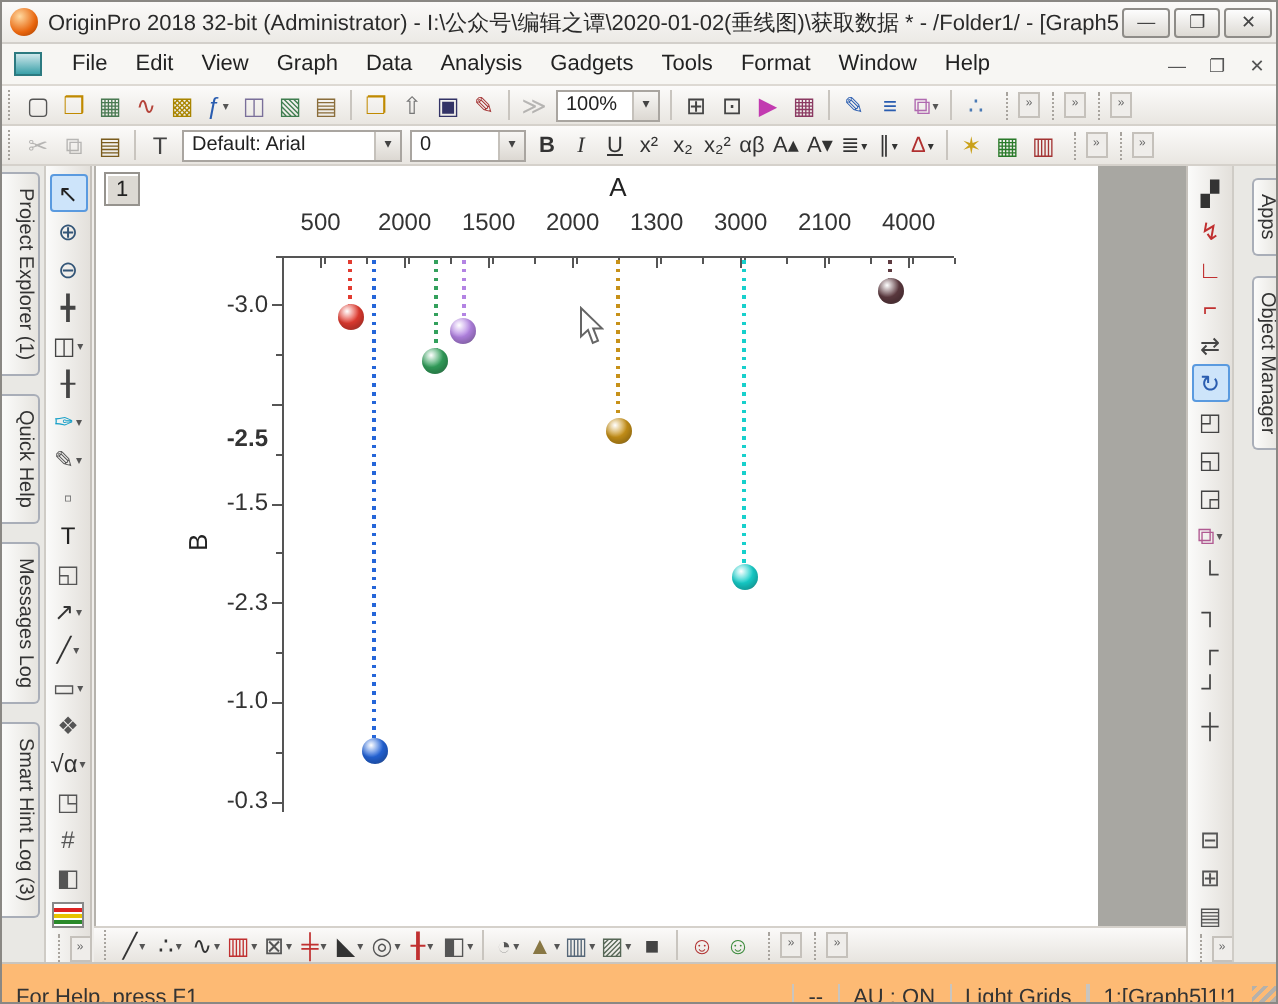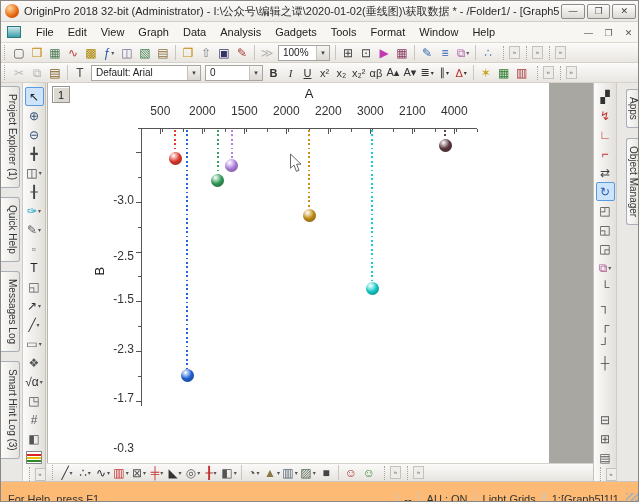--- a/index.html
+++ b/index.html
@@ -70,21 +70,21 @@
      linear-gradient(#fff 0 2px, #d22 2px 4px, #fff 4px 5px, #e6c300 5px 7px, #fff 7px 8px, #2a8a2a 8px 10px, #fff 10px 11px, #2255cc 11px 13px); }
   
   #doc { position:absolute; left:46px; top:82px; width:546px; height:380px; background:#fff;
     border-left:1px solid #b5b2ac; overflow:hidden; }
   #grey-strip { position:absolute; left:501px; top:0; width:45px; height:380px; background:#a8a7a2; }
   #layer-badge { position:absolute; left:4px; top:3px; width:18px; height:17px; background:#dcd9d3;
     border:1px solid #96938e; box-shadow:inset 1px 1px 0 #fff; text-align:center; line-height:16px; font-size:11px; color:#222; }
   .axisline { position:absolute; background:#555; }
   .tick { position:absolute; background:#555; }
   .xlab { position:absolute; width:44px; text-align:center; font-size:12px; color:#333; }
-  .ylab { position:absolute; width:38px; text-align:right; font-size:12px; color:#333;margin-top:48px; }
+  .ylab { position:absolute; width:38px; text-align:right; font-size:12px; color:#333; }
   .axtitle { position:absolute; font-size:13px; color:#222; }
   .stem { position:absolute; width:2px; }
   .ball { position:absolute; width:13px; height:13px; border-radius:50%; }
   #cursor { position:absolute; left:241px; top:70px; }
   
   #bottom-tb { position:absolute; left:46px; top:462px; width:546px; height:18px;
     background:linear-gradient(#fbfaf9,#e7e4df); border-top:1px solid #d5d1cb; display:flex; align-items:center; padding-left:4px; }
   #statusbar { position:absolute; left:0; top:480px; width:639px; height:34px;
     background:#fdba74; border-top:1px solid #c9c5bf; display:flex; align-items:center; }
   .scell { padding:0 7px; font-size:11px; color:#333; white-space:nowrap; }
@@ -390,21 +390,21 @@
         <div class="axisline" style="left: 93px; top: 45px; width: 1px; height: 278px;"></div>
         <div class="tick" style="left: 111.82px; top: 46px; width: 1px; height: 5px;"></div>
         <div class="xlab" style="left: 90.32px; top: 21px;">500</div>
         <div class="tick" style="left: 153.82px; top: 46px; width: 1px; height: 5px;"></div>
         <div class="xlab" style="left: 132.32px; top: 21px;">2000</div>
         <div class="tick" style="left: 195.82px; top: 46px; width: 1px; height: 5px;"></div>
         <div class="xlab" style="left: 174.32px; top: 21px;">1500</div>
         <div class="tick" style="left: 237.82px; top: 46px; width: 1px; height: 5px;"></div>
         <div class="xlab" style="left: 216.32px; top: 21px;">2000</div>
         <div class="tick" style="left: 279.82px; top: 46px; width: 1px; height: 5px;"></div>
-        <div class="xlab" style="left: 258.32px; top: 21px;">2200</div>
+        <div class="xlab" style="left: 258.32px; top: 21px;">1300</div>
         <div class="tick" style="left: 321.82px; top: 46px; width: 1px; height: 5px;"></div>
         <div class="xlab" style="left: 300.32px; top: 21px;">3000</div>
         <div class="tick" style="left: 363.82px; top: 46px; width: 1px; height: 5px;"></div>
         <div class="xlab" style="left: 342.32px; top: 21px;">2100</div>
         <div class="tick" style="left: 405.82px; top: 46px; width: 1px; height: 5px;"></div>
         <div class="xlab" style="left: 384.32px; top: 21px;">4000</div>
         <div class="tick" style="left: 92.5px; top: 46px; width: 1px; height: 3px;"></div>
         <div class="tick" style="left: 113.5px; top: 46px; width: 1px; height: 3px;"></div>
         <div class="tick" style="left: 134.5px; top: 46px; width: 1px; height: 3px;"></div>
         <div class="tick" style="left: 155.5px; top: 46px; width: 1px; height: 3px;"></div>
@@ -417,27 +417,27 @@
         <div class="tick" style="left: 302.5px; top: 46px; width: 1px; height: 3px;"></div>
         <div class="tick" style="left: 323.5px; top: 46px; width: 1px; height: 3px;"></div>
         <div class="tick" style="left: 344.5px; top: 46px; width: 1px; height: 3px;"></div>
         <div class="tick" style="left: 365.5px; top: 46px; width: 1px; height: 3px;"></div>
         <div class="tick" style="left: 386.5px; top: 46px; width: 1px; height: 3px;"></div>
         <div class="tick" style="left: 407.5px; top: 46px; width: 1px; height: 3px;"></div>
         <div class="tick" style="left: 428.5px; top: 46px; width: 1px; height: 3px;"></div>
         <div class="tick" style="left: 88px; top: 69.3214px; width: 5px; height: 1px;"></div>
         <div class="ylab" style="left: 48px; top: 61.8214px;">-3.0</div>
         <div class="tick" style="left: 88px; top: 118.964px; width: 5px; height: 1px;"></div>
-        <div class="ylab" style="left: 48px; top: 118px;">-2.5</div>
+        <div class="ylab" style="left: 48px; top: 129px; font-weight: bold;">-2.5</div>
         <div class="tick" style="left: 88px; top: 168.607px; width: 5px; height: 1px;"></div>
         <div class="ylab" style="left: 48px; top: 161.107px;">-1.5</div>
         <div class="tick" style="left: 88px; top: 218.25px; width: 5px; height: 1px;"></div>
         <div class="ylab" style="left: 48px; top: 210.75px;">-2.3</div>
         <div class="tick" style="left: 88px; top: 267.893px; width: 5px; height: 1px;"></div>
-        <div class="ylab" style="left: 48px; top: 260.393px;">-1.7</div>
+        <div class="ylab" style="left: 48px; top: 260.393px;">-1.0</div>
         <div class="tick" style="left: 88px; top: 317.536px; width: 5px; height: 1px;"></div>
         <div class="ylab" style="left: 48px; top: 310.036px;">-0.3</div>
         <div class="tick" style="left: 90px; top: 44.5px; width: 3px; height: 1px;"></div>
         <div class="tick" style="left: 90px; top: 94.1429px; width: 3px; height: 1px;"></div>
         <div class="tick" style="left: 90px; top: 143.786px; width: 3px; height: 1px;"></div>
         <div class="tick" style="left: 90px; top: 193.429px; width: 3px; height: 1px;"></div>
         <div class="tick" style="left: 90px; top: 243.071px; width: 3px; height: 1px;"></div>
         <div class="tick" style="left: 90px; top: 292.714px; width: 3px; height: 1px;"></div>
         <div class="axtitle" style="left: 93px; top: 3px; width: 336px; text-align: center;">A</div>
         <div class="axtitle" style="left: 41px; top: 175px; width: 20px; transform: rotate(-90deg);">B</div>

